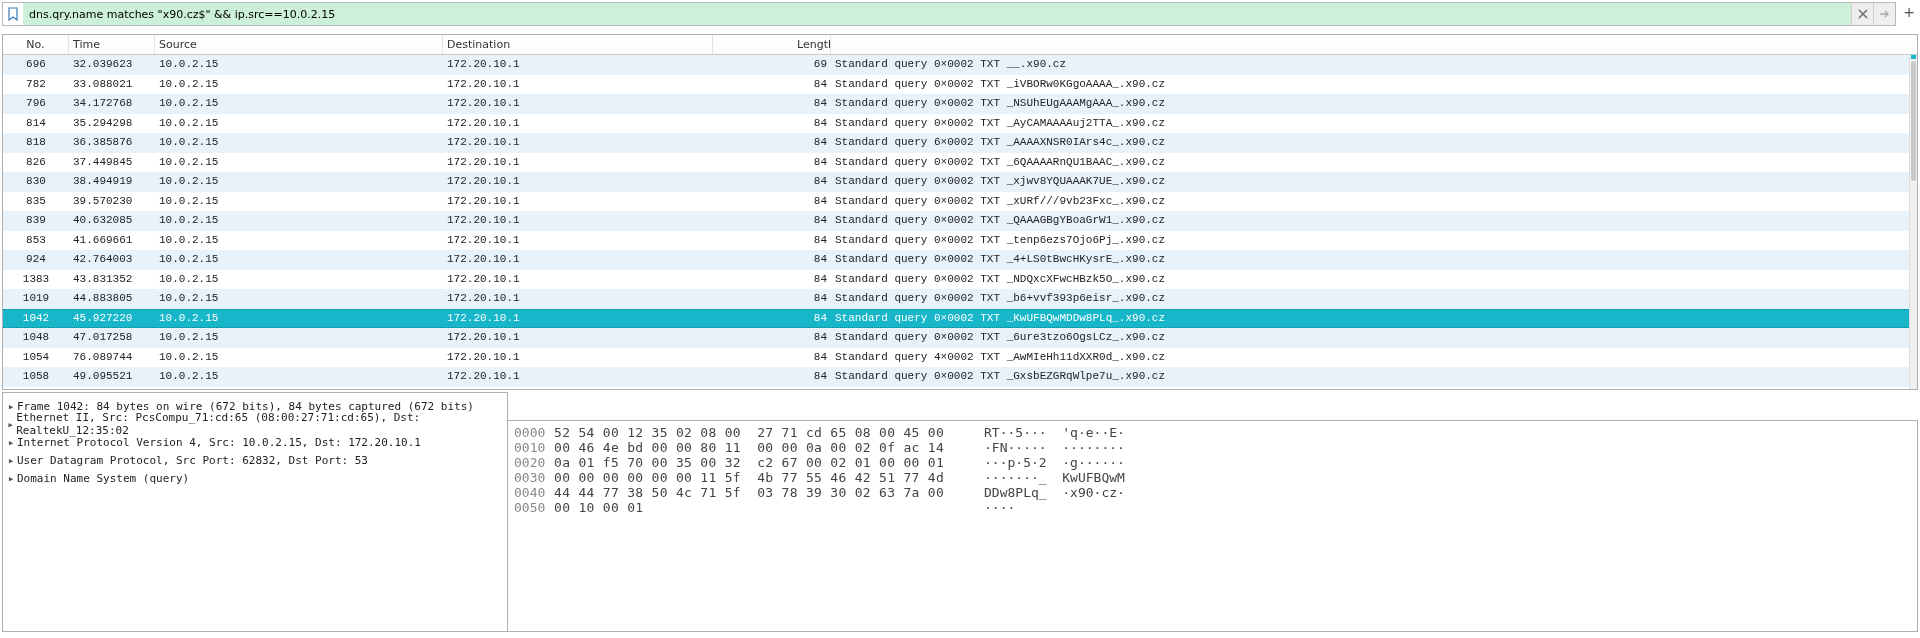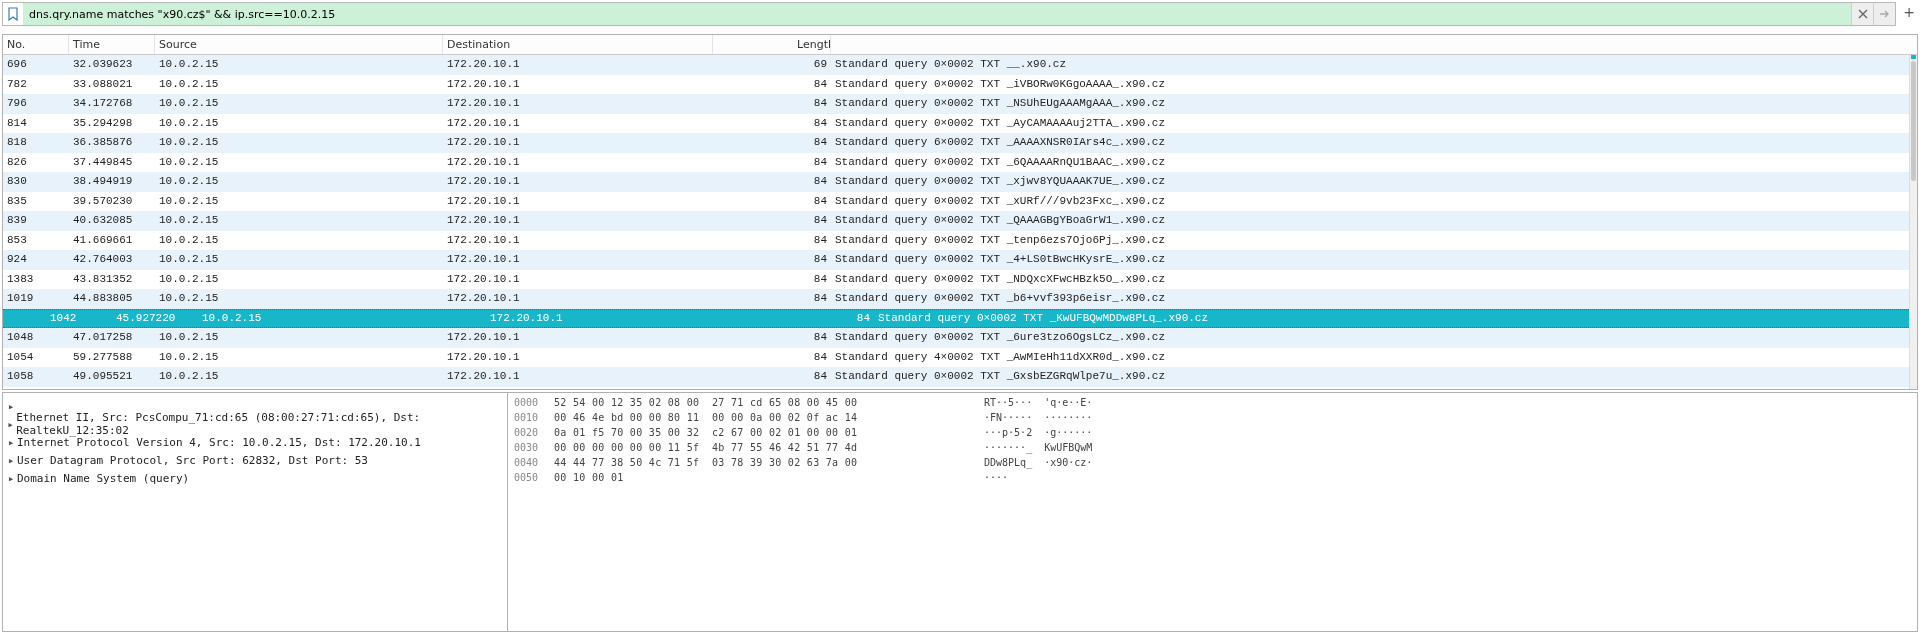--- a/index.html
+++ b/index.html
@@ -67,24 +67,24 @@
     border-right: 1px solid #e4e4e4;
     white-space: nowrap; overflow: hidden;
   }
   .rows { position: absolute; top: 20px; left: 0; right: 8px; bottom: 0; overflow: hidden; font-family: Liberation Mono, monospace; }
   .row {
     display: flex; height: 19.5px; line-height: 19.5px;
     white-space: nowrap;
   }
   .row.even { background: #e8f2fb; }
   .row.odd  { background: #ffffff; }
-  .row.sel  { background: #18b6c9; color: #ffffff; border-top: 1px dotted #0a8a99; border-bottom: 1px dotted #0a8a99; height: 19.5px; line-height: 17.5px; padding-left: 43px; }
+  .row.sel  { background: #18b6c9; color: #ffffff; border-top: 1px dotted #0a8a99; border-bottom: 1px dotted #0a8a99; height: 19.5px; line-height: 17.5px; }
   .row > div { padding: 0 4px; overflow: hidden; }
 
-  .c-no   { width: 66px;  text-align: left; }
+  .c-no   { width: 66px;  text-align: center; }
   .c-time { width: 86px; }
   .c-src  { width: 288px; }
   .c-dst  { width: 270px; }
   .c-proto{ width: 80px; margin-top: 40px; }
   .c-len  { width: 38px; text-align: right; }
   .c-info { flex: 1; }
 
   .sel-arrow {
     position: absolute;
     left: 2px; width: 14px; height: 14px;
@@ -120,23 +120,24 @@
   .tree-line { display: flex; align-items: center; height: 18px; }
   .tree-tri {
     width: 12px; text-align: center; color: #555;
   }
   .hex-pane {
     flex: 1;
     border: 1px solid #b0b0b0;
     border-left: none;
     padding: 4px 6px;
     font-family: "DejaVu Sans Mono","Menlo","Consolas",monospace;
-    font-size: 10px; color: #444;
+    font-size: 13px; color: #444;
     white-space: pre;
     overflow: hidden;
+    margin-top: 28px;
   }
   .hex-row { display: flex; height: 15px; }
   .hex-off   { width: 40px; color: #888; }
   .hex-bytes { width: 430px; letter-spacing: 0.3px; }
   .hex-ascii { flex: 1; color: #444; }
 </style>
 </head>
 <body>
 
 <div class="top-line">
@@ -304,21 +305,21 @@
         <div class="c-no">1048</div>
         <div class="c-time">47.017258</div>
         <div class="c-src">10.0.2.15</div>
         <div class="c-dst">172.20.10.1</div>
         <div class="c-proto">DNS</div>
         <div class="c-len">84</div>
         <div class="c-info">Standard query 0×0002 TXT _6ure3tzo6OgsLCz_.x90.cz</div>
       </div>
       <div class="row odd">
         <div class="c-no">1054</div>
-        <div class="c-time">59.277588</div>
+        <div class="c-time">76.089744</div>
         <div class="c-src">10.0.2.15</div>
         <div class="c-dst">172.20.10.1</div>
         <div class="c-proto">DNS</div>
         <div class="c-len">84</div>
         <div class="c-info">Standard query 4×0002 TXT _AwMIeHh11dXXR0d_.x90.cz</div>
       </div>
       <div class="row even">
         <div class="c-no">1058</div>
         <div class="c-time">49.095521</div>
         <div class="c-src">10.0.2.15</div>
@@ -331,20 +332,21 @@
   <div class="vscroll">
     <div class="vscroll-thumb-top"></div>
     <div class="vscroll-thumb"></div>
   </div>
 </div>
 
 <div class="bottom">
   <div class="tree-pane" id="tree">
       <div class="tree-line">
         <span class="tree-tri">▸</span>
+        <span> Frame 1042: 84 bytes on wire (672 bits), 84 bytes captured (672 bits)</span>
       </div>
       <div class="tree-line">
         <span class="tree-tri">▸</span>
         <span> Ethernet II, Src: PcsCompu_71:cd:65 (08:00:27:71:cd:65), Dst: RealtekU_12:35:02</span>
       </div>
       <div class="tree-line">
         <span class="tree-tri">▸</span>
         <span> Internet Protocol Version 4, Src: 10.0.2.15, Dst: 172.20.10.1</span>
       </div>
       <div class="tree-line">

